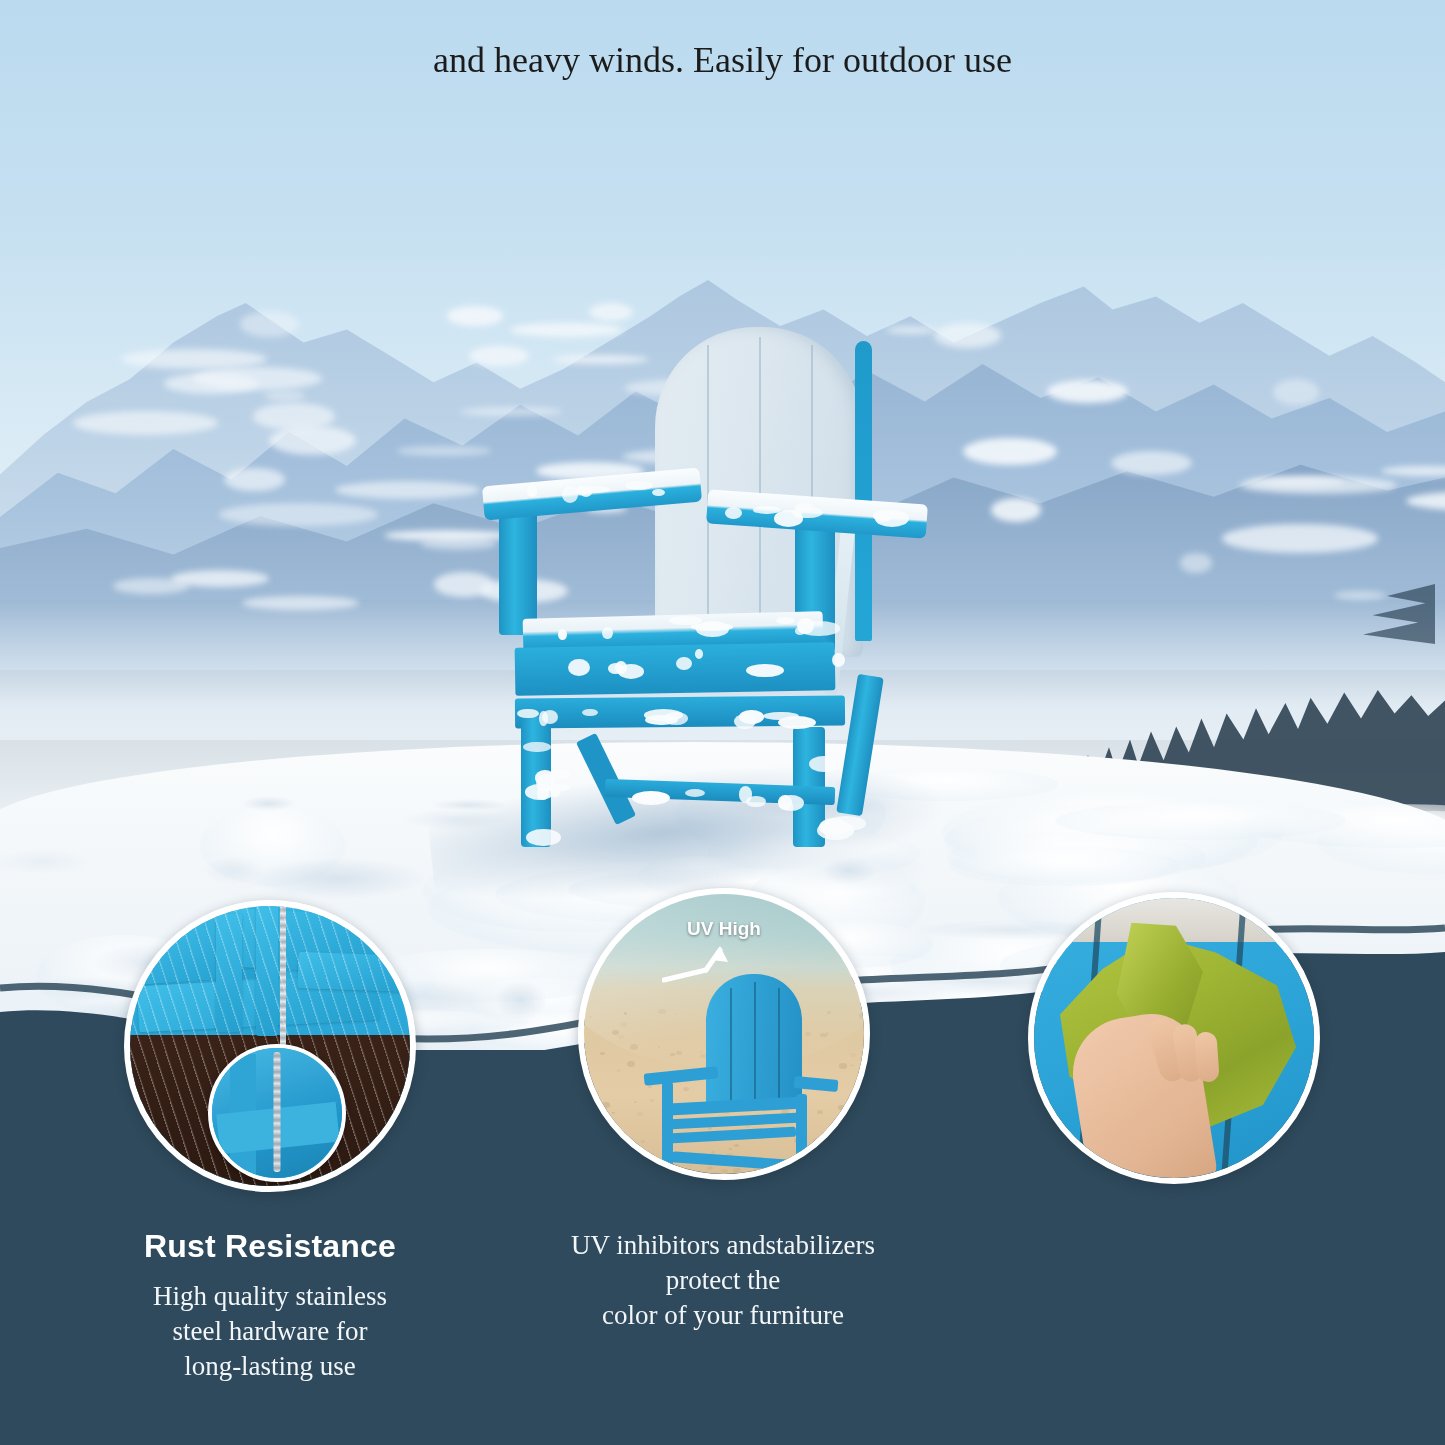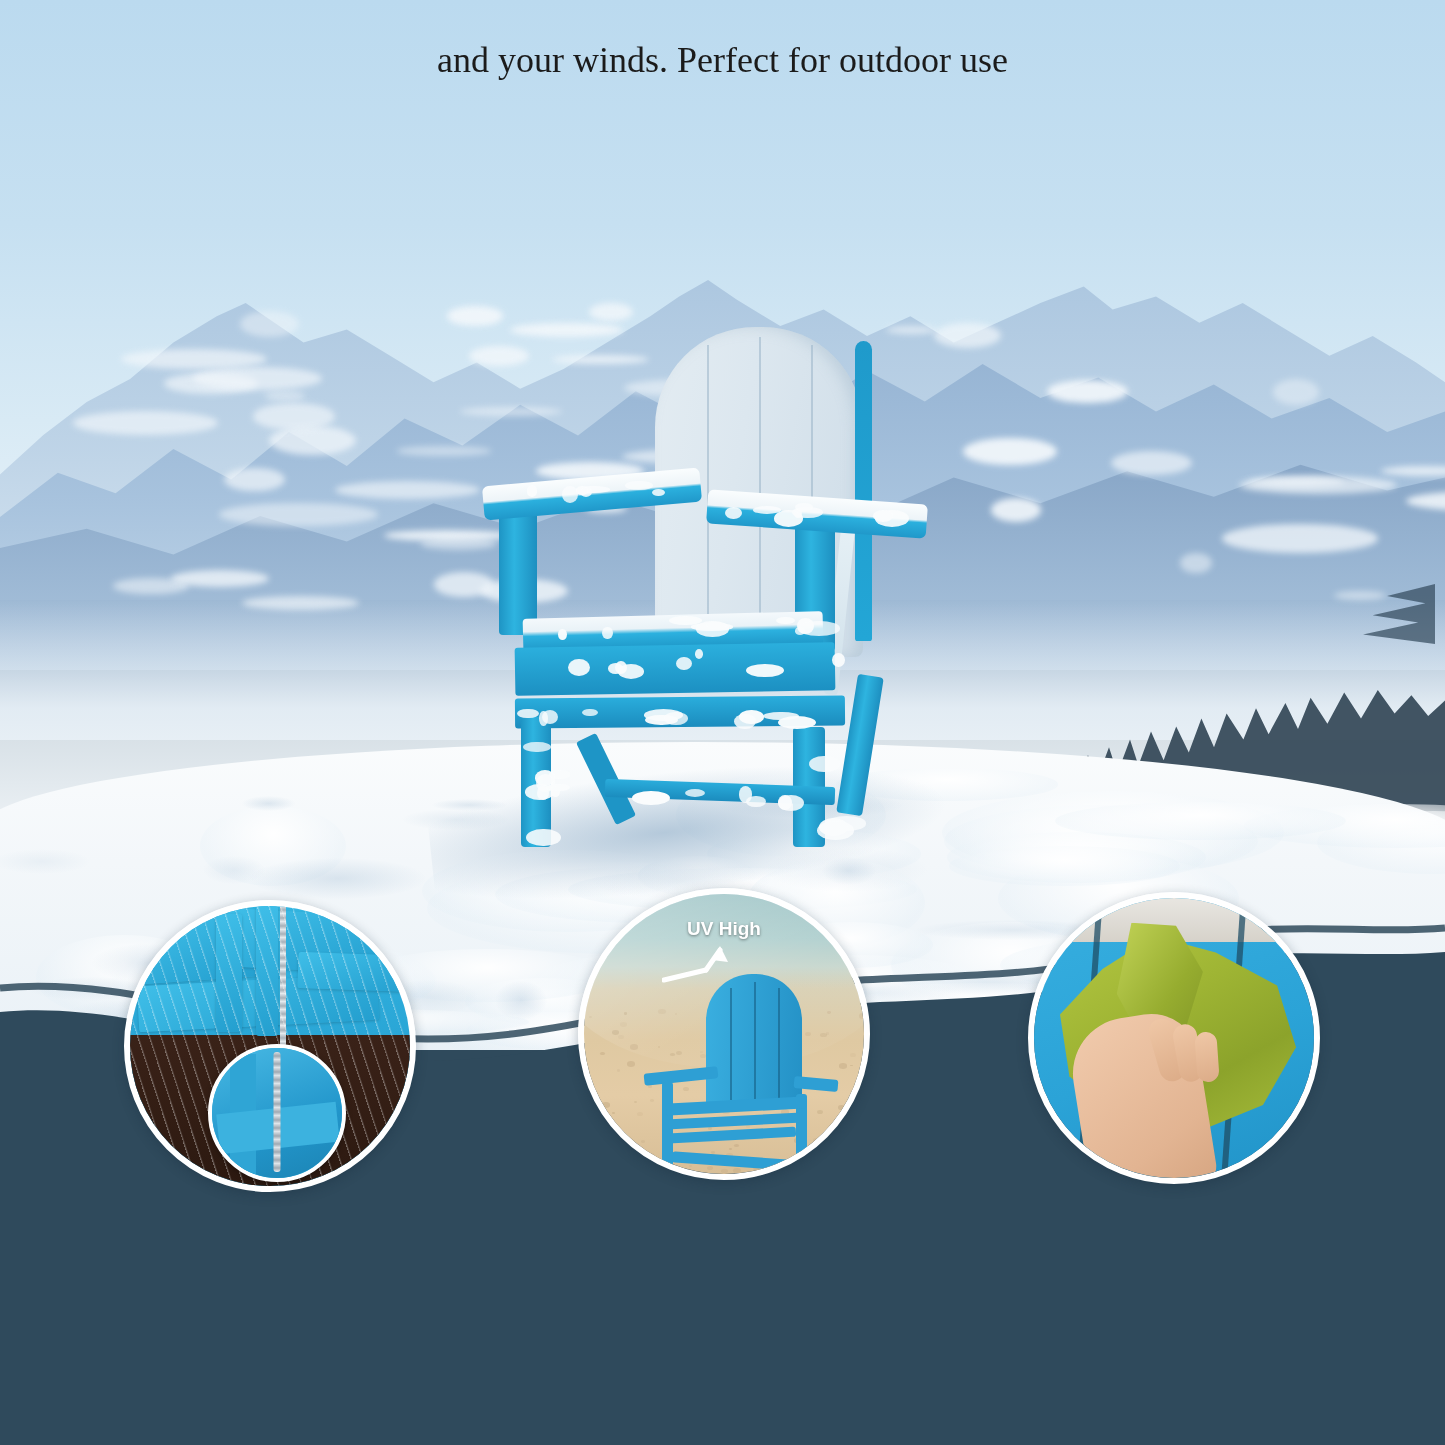--- a/index.html
+++ b/index.html
@@ -565,21 +565,21 @@
       <path d="M0,1012 C120,1000 240,1052 380,1060 C520,1068 620,1030 760,1012
                C900,994 1010,1008 1130,974 C1250,940 1350,960 1445,952
                L1445,1445 L0,1445 Z" fill="#2F4A5C"></path>
       <path d="M0,988 C130,976 250,1030 392,1038 C534,1046 632,1006 772,988
                C912,970 1022,986 1142,950 C1262,914 1356,936 1445,928" fill="none" stroke="#2F4A5C" stroke-width="7" opacity="0.85"></path>
     </svg>
   </div>
 
   <div class="header">
     <div class="subtitle">
-      <div>and your winds. Perfect for outdoor use</div>
+      <div>and heavy winds. Easily for outdoor use</div>
     </div>
   </div>
 
   <div class="feature-circle" style="left:124px; top:900px;">
     <div class="fc-inner">
       <div class="rain-bg"></div>
       <div class="rain-plank" style="left:10px;top:12px;width:120px;height:62px;transform:rotate(-4deg);"></div>
       <div class="rain-plank" style="left:96px;top:6px;width:150px;height:58px;transform:rotate(3deg);"></div>
       <div class="rain-plank" style="left:8px;top:74px;width:240px;height:46px;transform:rotate(-3deg);"></div>
       <div class="rain-plank" style="left:168px;top:48px;width:116px;height:36px;transform:rotate(2deg);"></div>
@@ -744,18 +744,31 @@
       <div class="screw" style="left:156px;top:236px;"></div>
       <div class="cloth"></div>
       <div class="cloth-fold"></div>
       <div class="hand"></div>
       <div class="finger" style="left:120px;top:120px;width:26px;height:64px;transform:rotate(-16deg);"></div>
       <div class="finger" style="left:142px;top:126px;width:24px;height:58px;transform:rotate(-10deg);"></div>
       <div class="finger" style="left:162px;top:134px;width:22px;height:50px;transform:rotate(-4deg);"></div>
     </div>
   </div>
 
+  <div class="caption" style="left:90px; top:1228px;">
+    <h3>Rust Resistance</h3>
+    <p>
+      <span>High quality stainless</span><br>
+      <span>steel hardware for</span><br>
+      <span>long-lasting use</span>
+    </p>
+  </div>
 
   <div class="caption" style="left:543px; top:1228px;">
+    <p>
+      <span>UV inhibitors andstabilizers</span><br>
+      <span>protect the</span><br>
+      <span>color of your furniture</span>
+    </p>
   </div>
 
 
 </div>
 
 </body></html>

